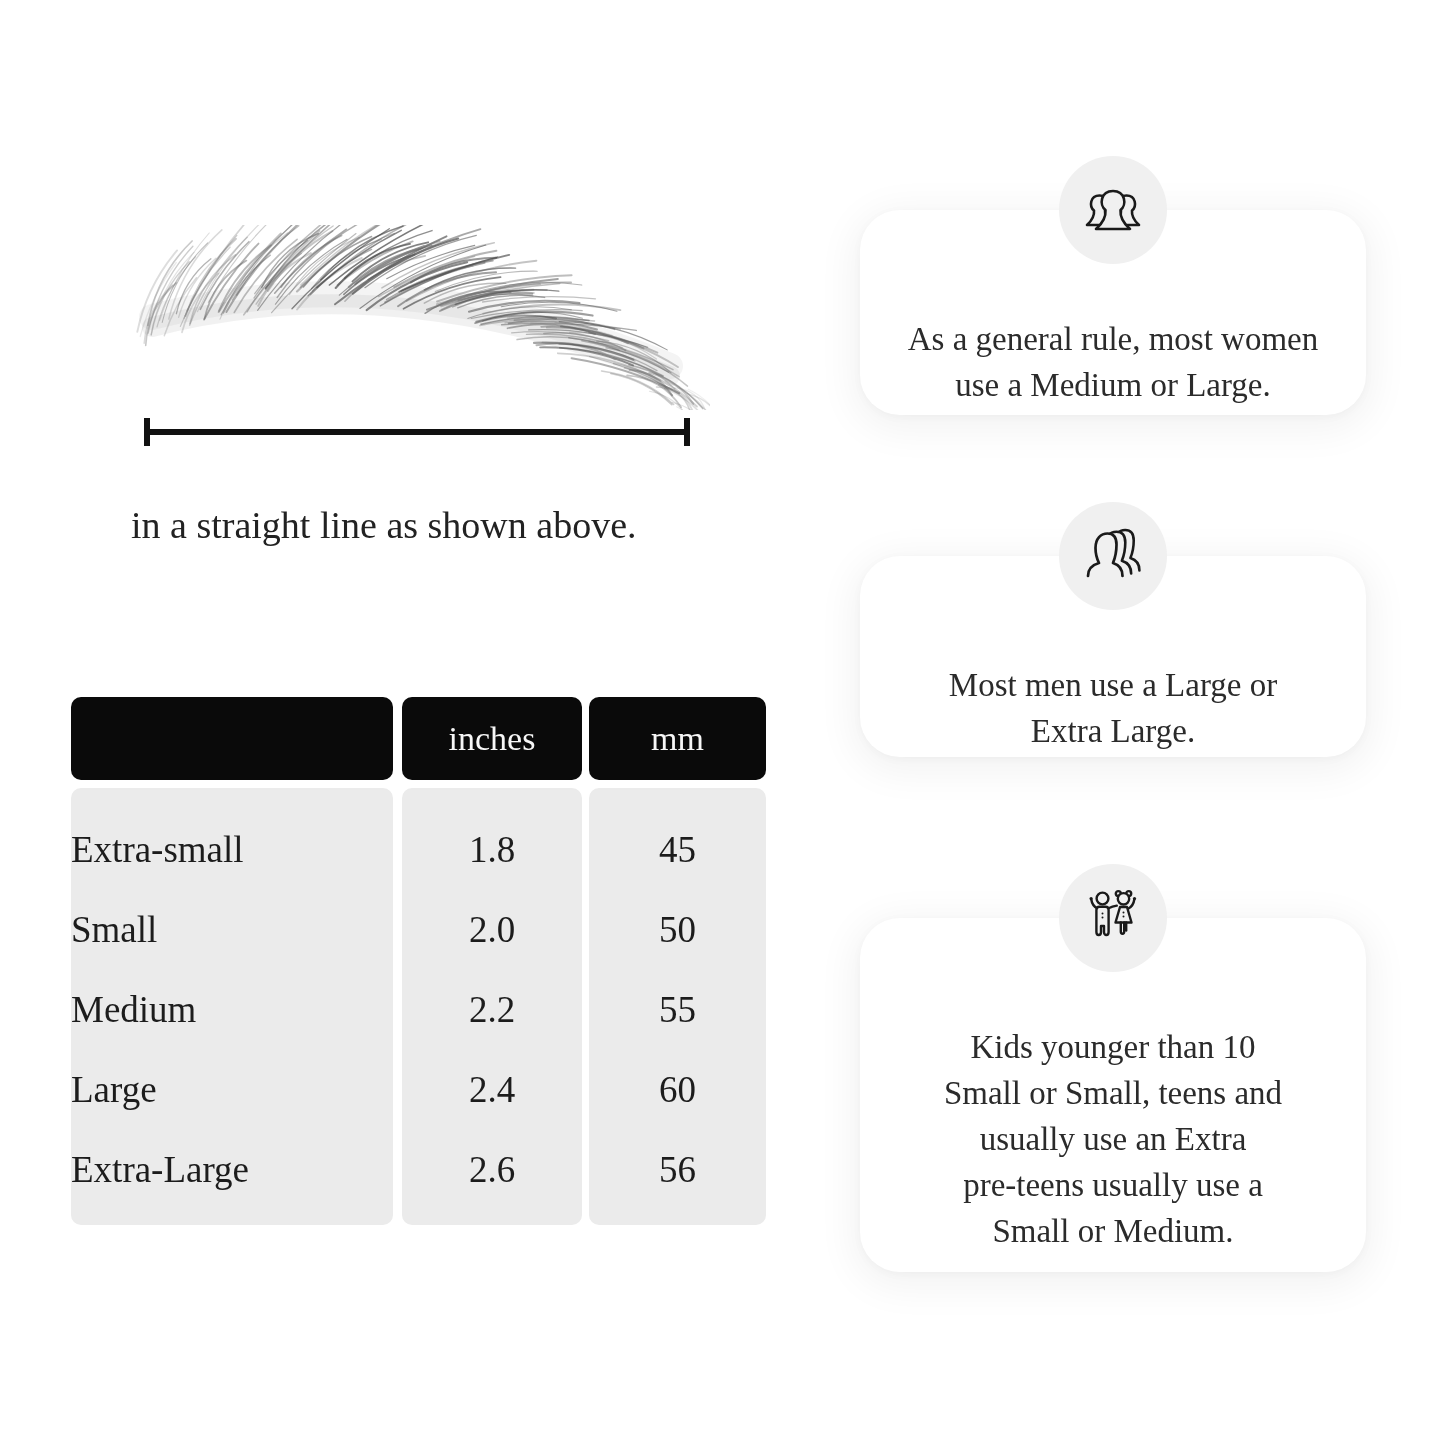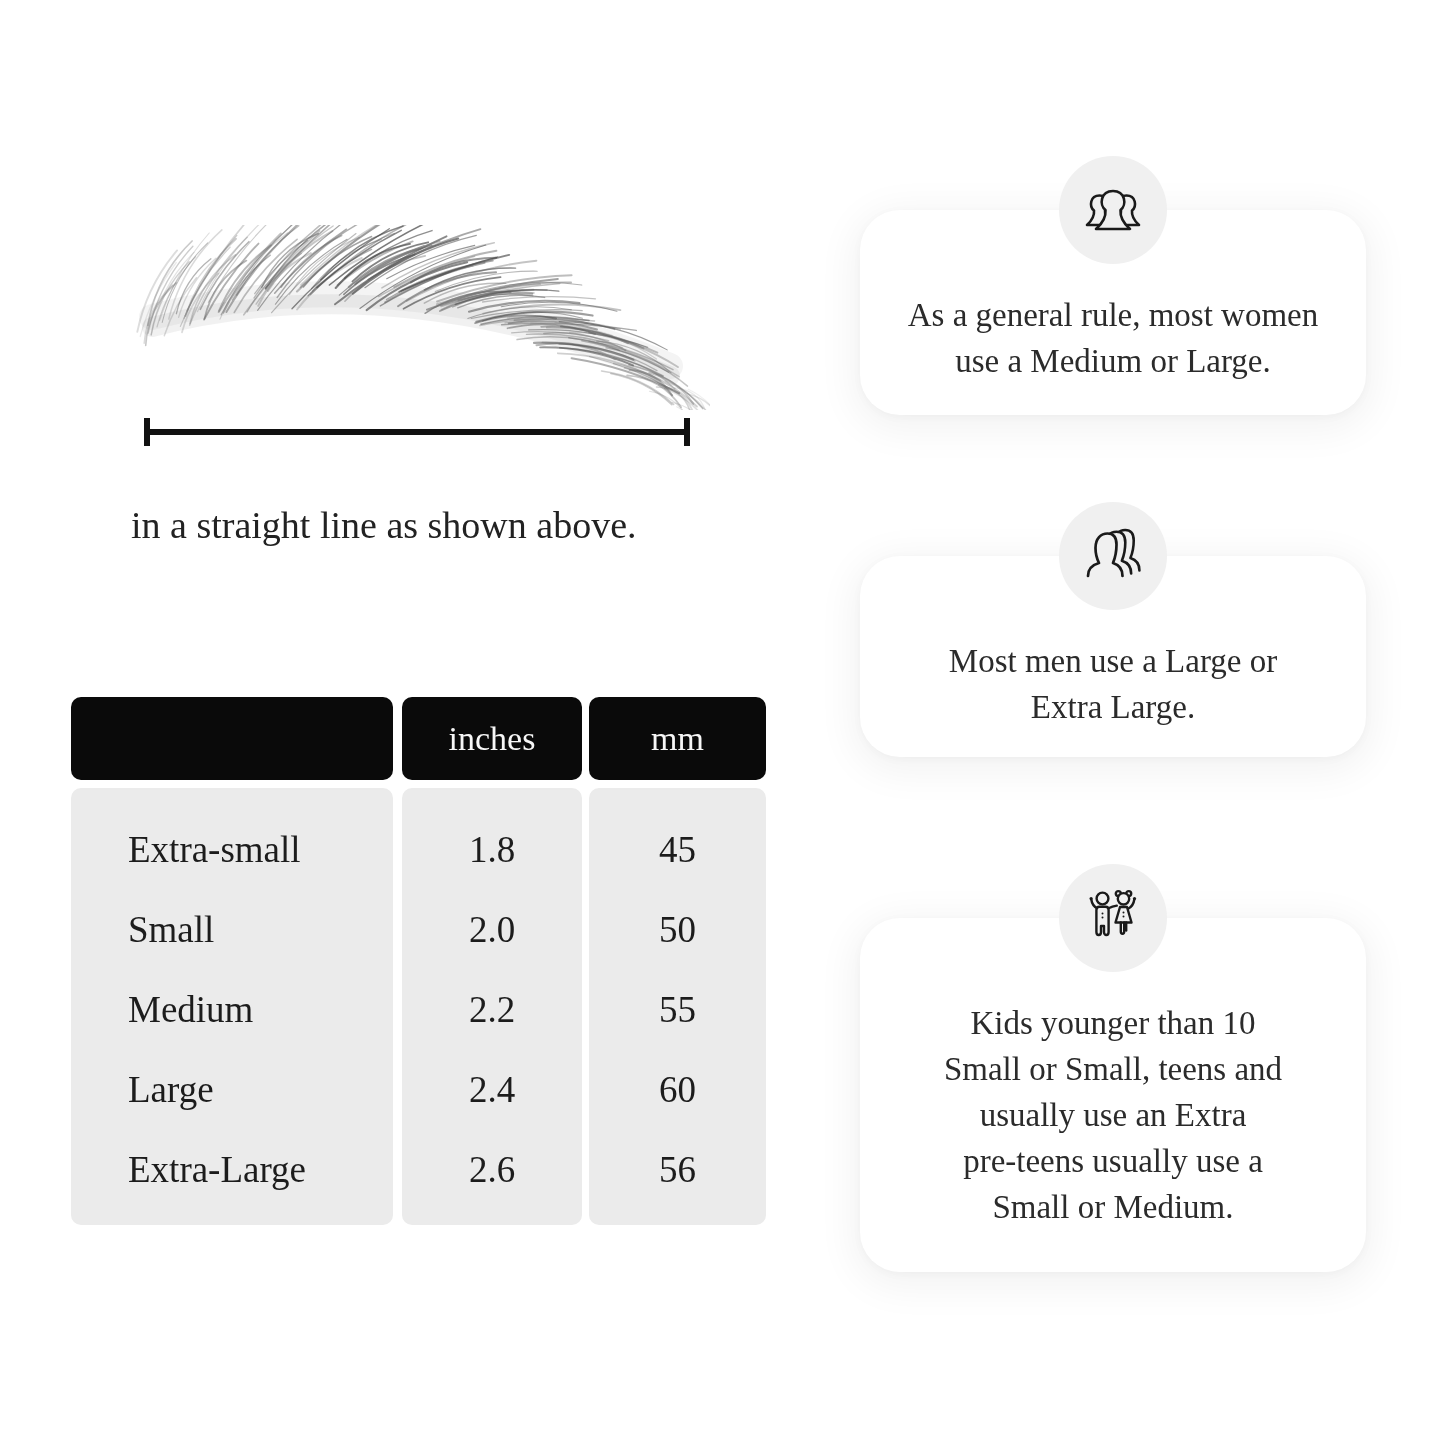--- a/index.html
+++ b/index.html
@@ -22,32 +22,32 @@
   .col{position:absolute;}
   .col-size{left:71px;width:322px;}
   .col-inches{left:402px;width:180px;}
   .col-mm{left:589px;width:177px;}
   .th{position:absolute;top:697px;height:83px;left:0;right:0;background:#0a0a0a;border-radius:10px;
       display:flex;align-items:center;justify-content:center;color:#f7f7f7;font-size:34px;}
   .col .th{position:absolute;width:100%;}
   .tbody{position:absolute;top:788px;height:437px;width:100%;background:#ebebeb;border-radius:10px;
       display:flex;flex-direction:column;justify-content:space-between;padding:22px 0 16px 0;box-sizing:border-box;}
   .trow{height:80px;display:flex;align-items:center;font-size:37px;color:#1c1c1c;}
-  .col-size .trow{padding-left:57px;}
+  .col-size .trow{}
   .col-inches .trow,.col-mm .trow{justify-content:center;}
   
   .card{position:absolute;left:860px;width:506px;background:#ffffff;border-radius:40px;
         box-shadow:0 8px 38px 8px rgba(0,0,0,0.05), 0 2px 10px rgba(0,0,0,0.03);}
   .card-1{top:210px;height:205px;}
   .card-2{top:556px;height:201px;}
   .card-3{top:918px;height:354px;}
   .badge{position:absolute;left:50%;transform:translateX(-50%);top:-54px;width:108px;height:108px;
          border-radius:50%;background:#f0f0f0;display:flex;align-items:center;justify-content:center;}
   .badge svg{width:64px;height:64px;}
-  .card-text{margin-top:82px;text-align:center;font-size:33px;line-height:46px;color:#2b2b2b;}
+  .card-text{margin-top:106px;text-align:center;font-size:33px;line-height:46px;color:#2b2b2b;}
 </style>
 </head>
 <body>
 
 <div class="canvas">
 
   <svg class="brow-svg" id="brow" viewBox="0 0 610 185">
       <path d="M 52 92 Q 295 29 570 141" fill="none" stroke="#8f8f8f" stroke-width="26" stroke-opacity="0.1" stroke-linecap="round"></path>
       <path d="M 52 102 Q 295 39 570 151" fill="none" stroke="#8f8f8f" stroke-width="20" stroke-opacity="0.12" stroke-linecap="round"></path>
       <path d="M 44.2 118.2 Q 47.2 83.7 72.5 60.2" fill="none" stroke="rgb(92,92,92)" stroke-width="1.58" stroke-opacity="0.22" stroke-linecap="round"></path>

